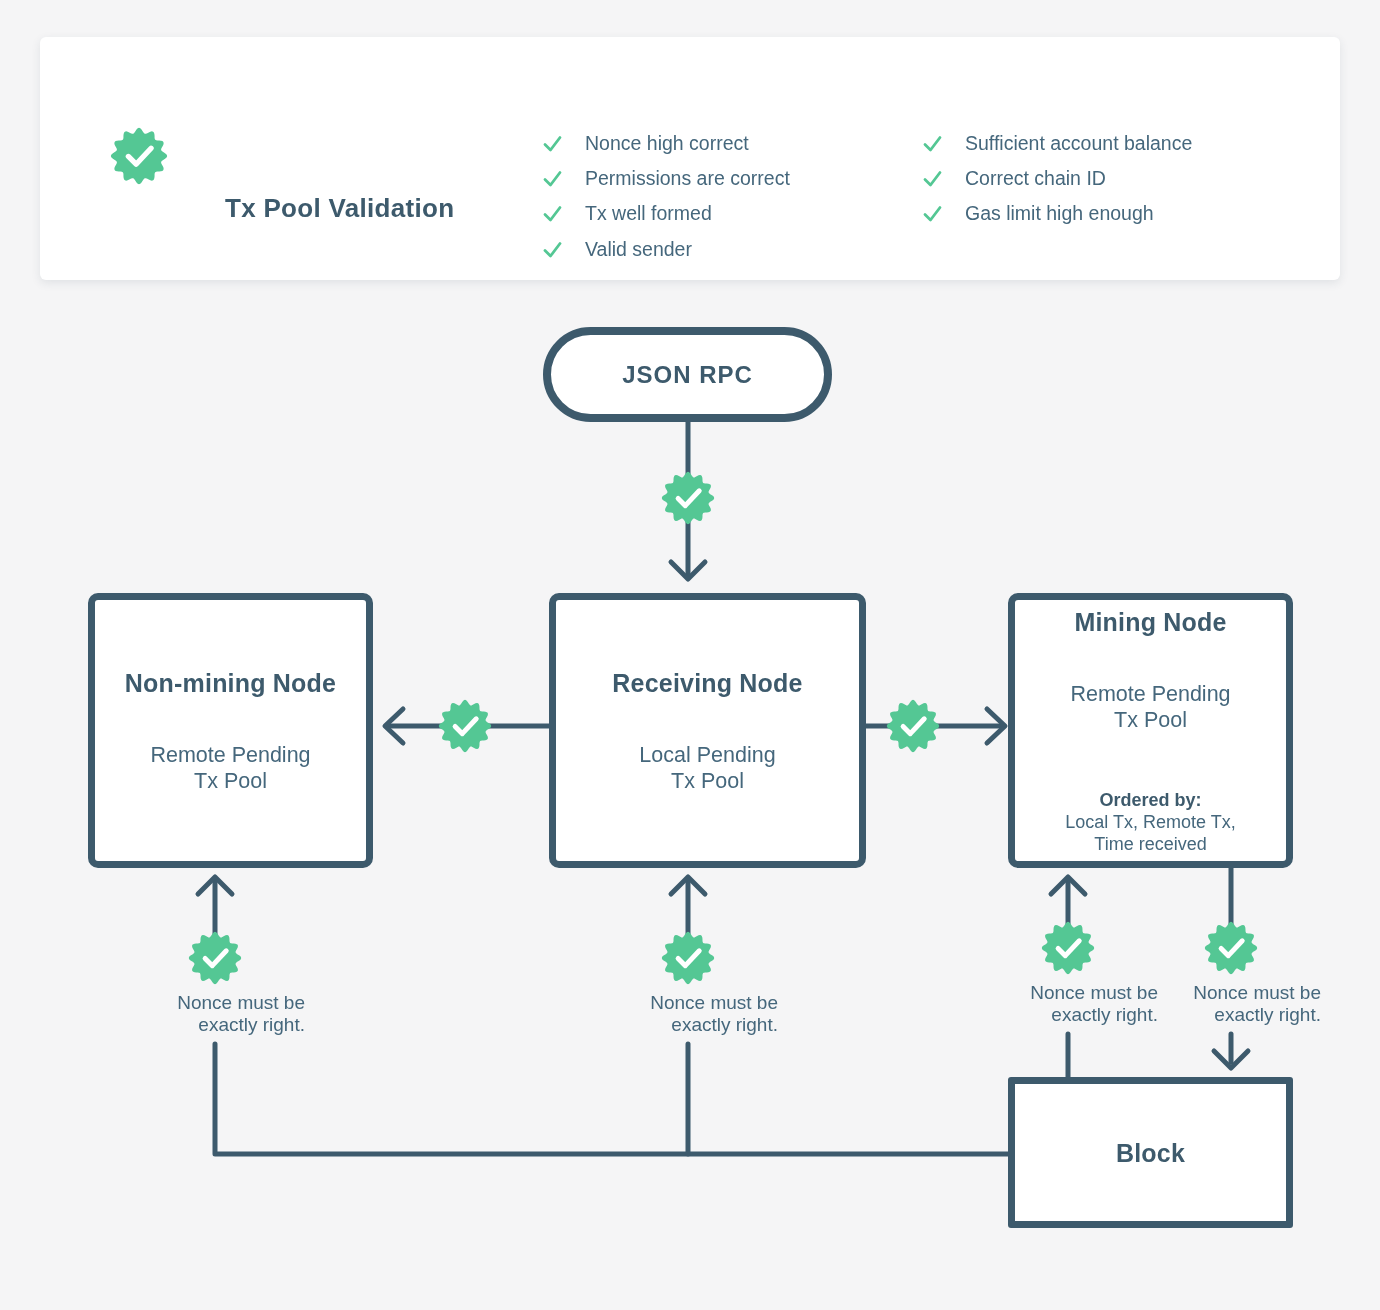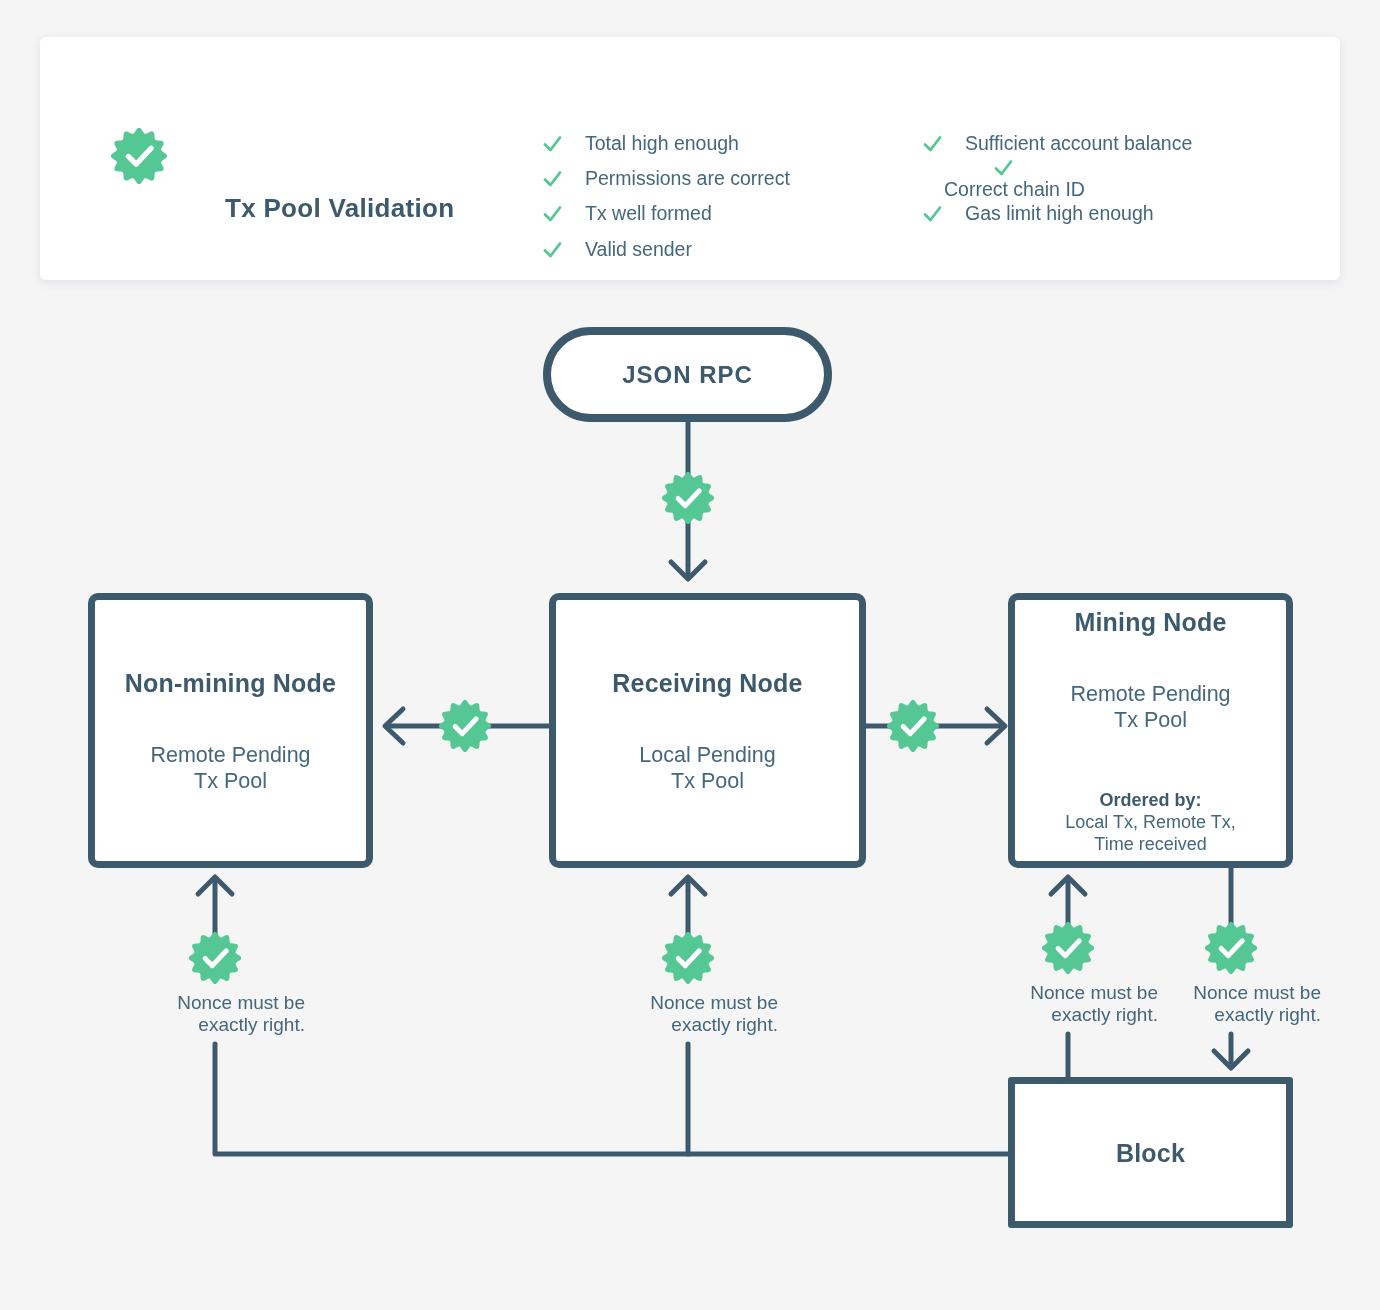--- a/index.html
+++ b/index.html
@@ -83,21 +83,21 @@
 
 <div class="canvas">
 
   <section class="card">
     <h1 class="card-title">Tx Pool Validation</h1>
 
     <div class="check-item" style="left:502px;top:93px;">
       <svg class="tick" viewBox="0 0 21 21">
           <polyline points="3,11.5 8.5,17 18,4.5" stroke="#54c794" stroke-width="2.8" fill="none" stroke-linecap="round" stroke-linejoin="round"></polyline>
         </svg>
-      <span class="txt">Total high enough</span>
+      <span class="txt">Nonce high correct</span>
     </div>
     <div class="check-item" style="left:502px;top:128px;">
       <svg class="tick" viewBox="0 0 21 21">
           <polyline points="3,11.5 8.5,17 18,4.5" stroke="#54c794" stroke-width="2.8" fill="none" stroke-linecap="round" stroke-linejoin="round"></polyline>
         </svg>
       <span class="txt">Permissions are correct</span>
     </div>
     <div class="check-item" style="left:502px;top:163px;">
       <svg class="tick" viewBox="0 0 21 21">
           <polyline points="3,11.5 8.5,17 18,4.5" stroke="#54c794" stroke-width="2.8" fill="none" stroke-linecap="round" stroke-linejoin="round"></polyline>
@@ -110,21 +110,21 @@
         </svg>
       <span class="txt">Valid sender</span>
     </div>
 
     <div class="check-item" style="left:882px;top:93px;">
       <svg class="tick" viewBox="0 0 21 21">
           <polyline points="3,11.5 8.5,17 18,4.5" stroke="#54c794" stroke-width="2.8" fill="none" stroke-linecap="round" stroke-linejoin="round"></polyline>
         </svg>
       <span class="txt">Sufficient account balance</span>
     </div>
-    <div class="check-item" style="left:882px;top:120px;flex-direction:column;">
+    <div class="check-item" style="left:882px;top:128px;">
       <svg class="tick" viewBox="0 0 21 21">
           <polyline points="3,11.5 8.5,17 18,4.5" stroke="#54c794" stroke-width="2.8" fill="none" stroke-linecap="round" stroke-linejoin="round"></polyline>
         </svg>
       <span class="txt">Correct chain ID</span>
     </div>
     <div class="check-item" style="left:882px;top:163px;">
       <svg class="tick" viewBox="0 0 21 21">
           <polyline points="3,11.5 8.5,17 18,4.5" stroke="#54c794" stroke-width="2.8" fill="none" stroke-linecap="round" stroke-linejoin="round"></polyline>
         </svg>
       <span class="txt">Gas limit high enough</span>

